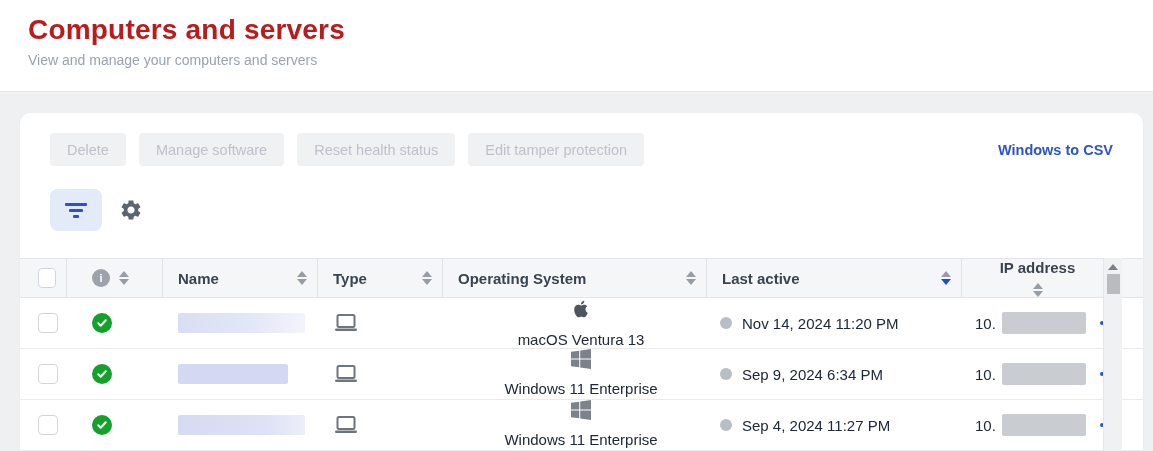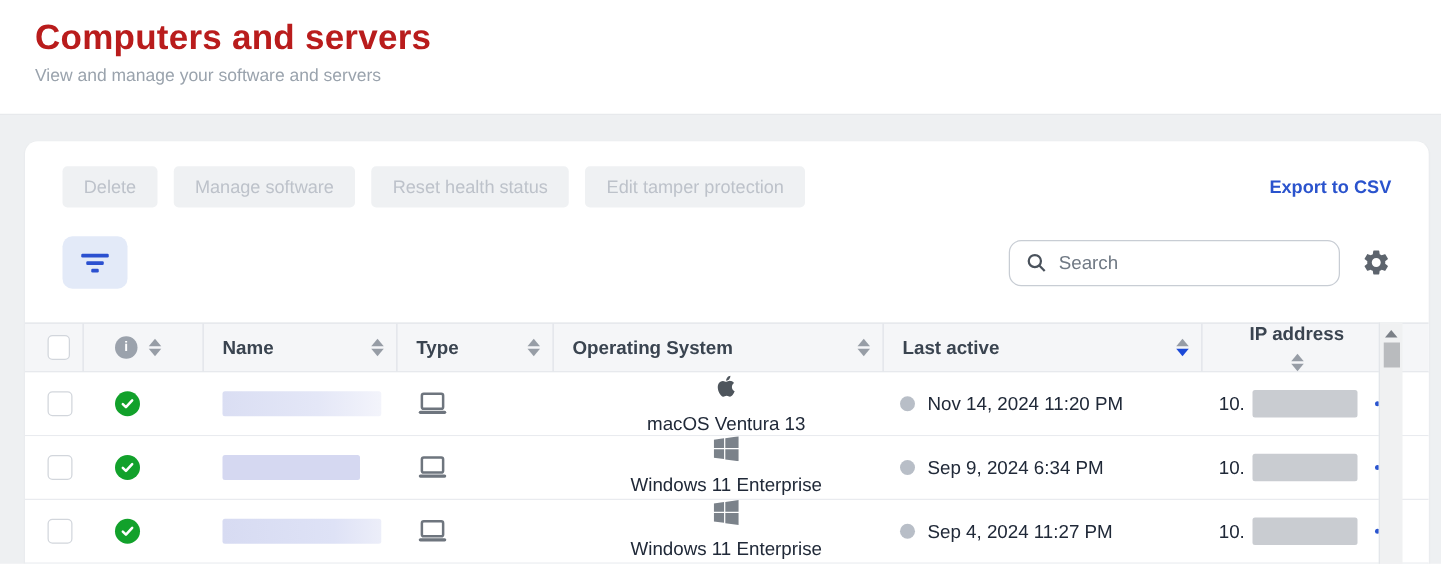--- a/index.html
+++ b/index.html
@@ -134,49 +134,42 @@
     border-left:5px solid transparent; border-right:5px solid transparent;
     border-bottom:6px solid #7b8087; cursor:pointer;
   }
   .tscroll .thumb { margin:0 auto; width:13px; height:20px; background:#b9bbbe; cursor:grab; }
 </style>
 </head>
 <body>
 
 <header class="page-header">
   <h1>Computers and servers</h1>
-  <p>View and manage your software and servers</p>
+  <p>View and manage your computers and servers</p>
 </header>
 
 <div class="content">
   <div class="card">
 
     <div class="toolbar">
       <div class="actions">
         <button class="btn-disabled" disabled="">Delete</button>
         <button class="btn-disabled" disabled="">Manage software</button>
         <button class="btn-disabled" disabled="">Reset health status</button>
         <button class="btn-disabled" disabled="">Edit tamper protection</button>
       </div>
-      <a class="export-link">Export to CSV</a>
+      <a class="export-link">Windows to CSV</a>
     </div>
 
     <div class="controls">
       <button class="filter-btn">
         <span class="fb1"></span>
         <span class="fb2"></span>
         <span class="fb3"></span>
       </button>
-      <div class="search-box">
-        <svg width="18" height="18" viewBox="0 0 24 24" fill="none" stroke="#4a525c" stroke-width="2.4">
-          <circle cx="10.5" cy="10.5" r="6.5"></circle>
-            <line x1="15.5" y1="15.5" x2="21" y2="21"></line>
-        </svg>
-        <input type="text" placeholder="Search" style="">
-      </div>
       <button class="gear-btn">
         <svg width="24" height="24" viewBox="0 0 24 24" fill="#5d646d">
           <path d="M19.14,12.94c0.04-0.3,0.06-0.61,0.06-0.94c0-0.32-0.02-0.64-0.07-0.94l2.03-1.58c0.18-0.14,0.23-0.41,0.12-0.61 l-1.92-3.32c-0.12-0.22-0.37-0.29-0.59-0.22l-2.39,0.96c-0.5-0.38-1.03-0.7-1.62-0.94L14.4,2.81c-0.04-0.24-0.24-0.41-0.48-0.41 h-3.84c-0.24,0-0.43,0.17-0.47,0.41L9.25,5.35C8.66,5.59,8.12,5.92,7.63,6.29L5.24,5.33c-0.22-0.08-0.47,0-0.59,0.22L2.74,8.87 C2.62,9.08,2.66,9.34,2.86,9.48l2.03,1.58C4.84,11.36,4.8,11.69,4.8,12s0.02,0.64,0.07,0.94l-2.03,1.58 c-0.18,0.14-0.23,0.41-0.12,0.61l1.92,3.32c0.12,0.22,0.37,0.29,0.59,0.22l2.39-0.96c0.5,0.38,1.03,0.7,1.62,0.94l0.36,2.54 c0.05,0.24,0.24,0.41,0.48,0.41h3.84c0.24,0,0.44-0.17,0.47-0.41l0.36-2.54c0.59-0.24,1.13-0.56,1.62-0.94l2.39,0.96 c0.22,0.08,0.47,0,0.59-0.22l1.92-3.32c0.12-0.22,0.07-0.47-0.12-0.61L19.14,12.94z M12,15.6c-1.98,0-3.6-1.62-3.6-3.6 s1.62-3.6,3.6-3.6s3.6,1.62,3.6,3.6S13.98,15.6,12,15.6z"></path>
         </svg>
       </button>
     </div>
 
     <div class="table-wrap">
 
       <div class="thead grid-row">

